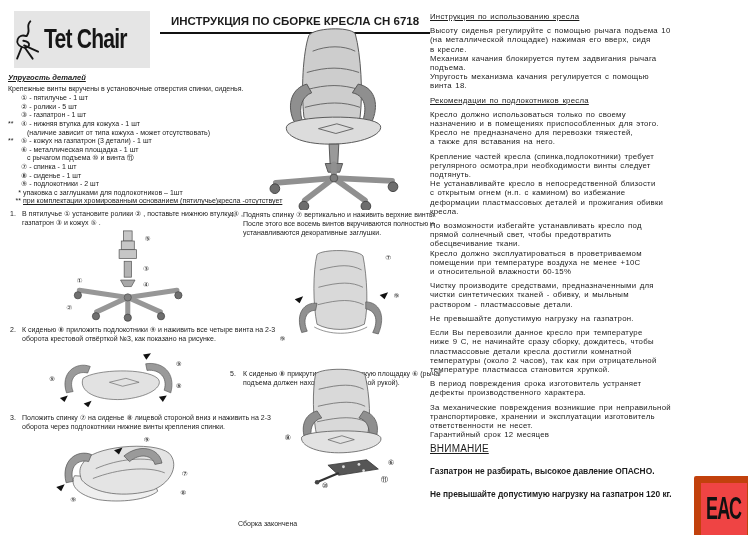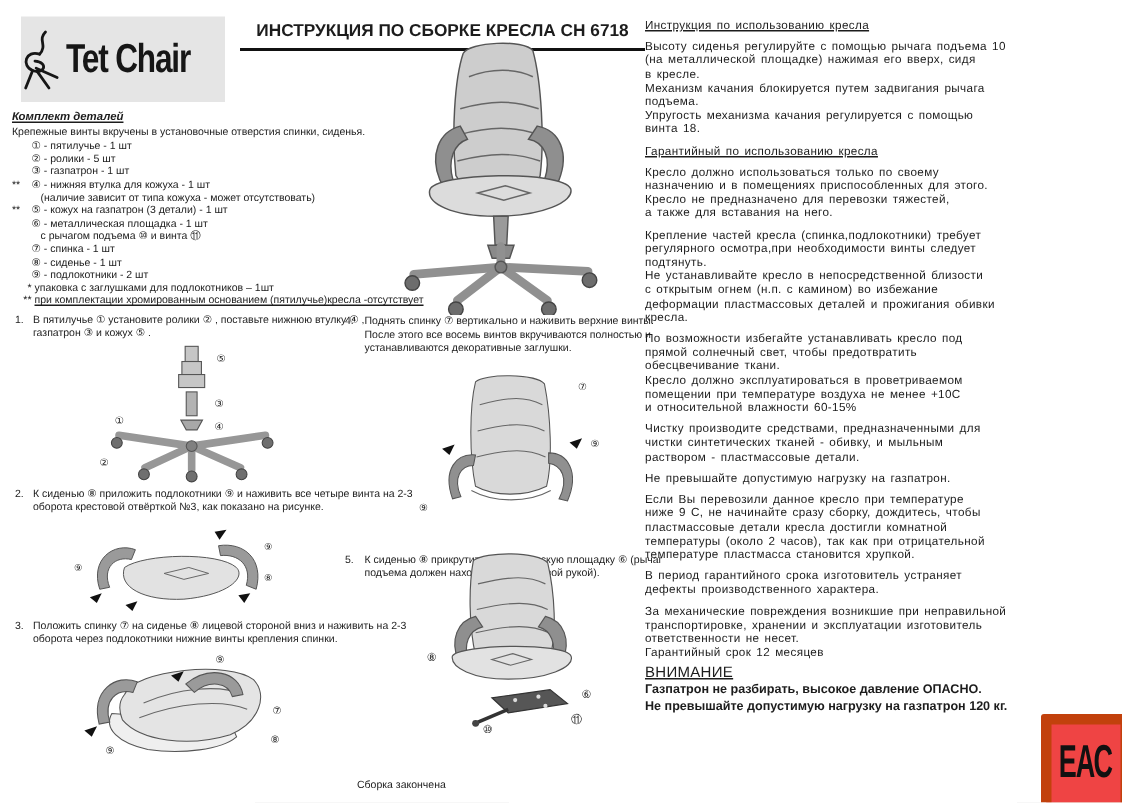--- a/index.html
+++ b/index.html
@@ -47,21 +47,21 @@
   .done{ position:absolute; left:238px; top:520px; font-size:7px; }
   .mstep{ position:relative; padding-left:13px;}
   .mstep .n{ position:absolute; left:0; top:0;}
   
   .right-col{ position:absolute; left:430px; top:12px; width:312px;
     font-size:7.8px; line-height:9.2px; letter-spacing:0.25px; word-spacing:1px; }
   .r-head{ text-decoration:underline; margin-bottom:5px; }
   .r-para{ white-space:pre-line; margin-bottom:5px; }
   .attention{ margin-top:1px; }
   .att-head{ font-weight:normal; text-decoration:underline; font-size:10px; letter-spacing:0.2px; }
-  .att-line{ font-weight:bold; font-size:8.4px; line-height:11.5px; white-space:nowrap; letter-spacing:0; word-spacing:0;}
+  .att-line{ font-weight:bold; font-size:8.4px; line-height:11.5px; white-space:nowrap; letter-spacing:0; word-spacing:0;margin-top:12px;}
   .eac-box{
     position:absolute; left:694px; top:476px; width:46px; height:52px;
     border:7px solid #c2410c; border-radius:2px; background:#ef4444;
     display:flex; align-items:center; justify-content:center;
   }
   .eac-text{ font-weight:bold; font-size:24px; color:#111; transform:scale(0.75,1.28); letter-spacing:-1px;}
   
   svg text.callout{ font-family:"DejaVu Sans", sans-serif; font-size:9.5px; fill:#222; }
   svg .ln{ fill:none; stroke:#666; }
 </style>
@@ -78,21 +78,21 @@
         <path d="M10,35 L4,50"></path>
         <path d="M14,36 L24,50"></path>
         <path d="M13,33 L31,41"></path>
       </g>
     </svg>
     <span class="logo-text">Tet Chair</span>
   </div>
   <div class="doc-title">ИНСТРУКЦИЯ ПО СБОРКЕ КРЕСЛА СН 6718</div>
 
   <div class="left-col">
-    <div class="parts-heading">Комплект деталей</div>
+    <div class="parts-heading">Упругость деталей</div>
     <div class="parts-intro">Крепежные винты вкручены в установочные отверстия спинки, сиденья.</div>
 
     <div class="p-item">
         <span class="mk"></span>
         <span class="tx">① - пятилучье - 1 шт</span>
       </div>
     <div class="p-item">
         <span class="mk"></span>
         <span class="tx">② - ролики - 5 шт</span>
       </div>
@@ -290,21 +290,21 @@
 
   <div class="right-col">
     <div class="r-head">Инструкция по использованию кресла</div>
     <div class="r-para">Высоту сиденья регулируйте с помощью рычага подъема 10
 (на металлической площадке) нажимая его вверх, сидя
 в кресле.
 Механизм качания блокируется путем задвигания рычага
 подъема.
 Упругость механизма качания регулируется с помощью
 винта 18.</div>
-    <div class="r-head">Гарантийный по использованию кресла</div>
+    <div class="r-head">Рекомендации по подлокотников кресла</div>
     <div class="r-para">Кресло должно использоваться только по своему
 назначению и в помещениях приспособленных для этого.
 Кресло не предназначено для перевозки тяжестей,
 а также для вставания на него.</div>
     <div class="r-para">Крепление частей кресла (спинка,подлокотники) требует
 регулярного осмотра,при необходимости винты следует
 подтянуть.
 Не устанавливайте кресло в непосредственной близости
 с открытым огнем (н.п. с камином) во избежание
 деформации пластмассовых деталей и прожигания обивки
@@ -317,21 +317,21 @@
 и относительной влажности 60-15%</div>
     <div class="r-para">Чистку производите средствами, предназначенными для
 чистки синтетических тканей - обивку, и мыльным
 раствором - пластмассовые детали.</div>
     <div class="r-para">Не превышайте допустимую нагрузку на газпатрон.</div>
     <div class="r-para">Если Вы перевозили данное кресло при температуре
 ниже 9 С, не начинайте сразу сборку, дождитесь, чтобы
 пластмассовые детали кресла достигли комнатной
 температуры (около 2 часов), так как при отрицательной
 температуре пластмасса становится хрупкой.</div>
-    <div class="r-para">В период гарантийного срока изготовитель устраняет
+    <div class="r-para">В период повреждения срока изготовитель устраняет
 дефекты производственного характера.</div>
     <div class="r-para">За механические повреждения возникшие при неправильной
 транспортировке, хранении и эксплуатации изготовитель
 ответственности не несет.
 Гарантийный срок  12 месяцев</div>
 
     <div class="attention">
       <div class="att-head">ВНИМАНИЕ</div>
       <div class="att-line">Газпатрон не разбирать, высокое давление ОПАСНО.</div>
       <div class="att-line">Не превышайте допустимую нагрузку на газпатрон 120 кг.</div>

